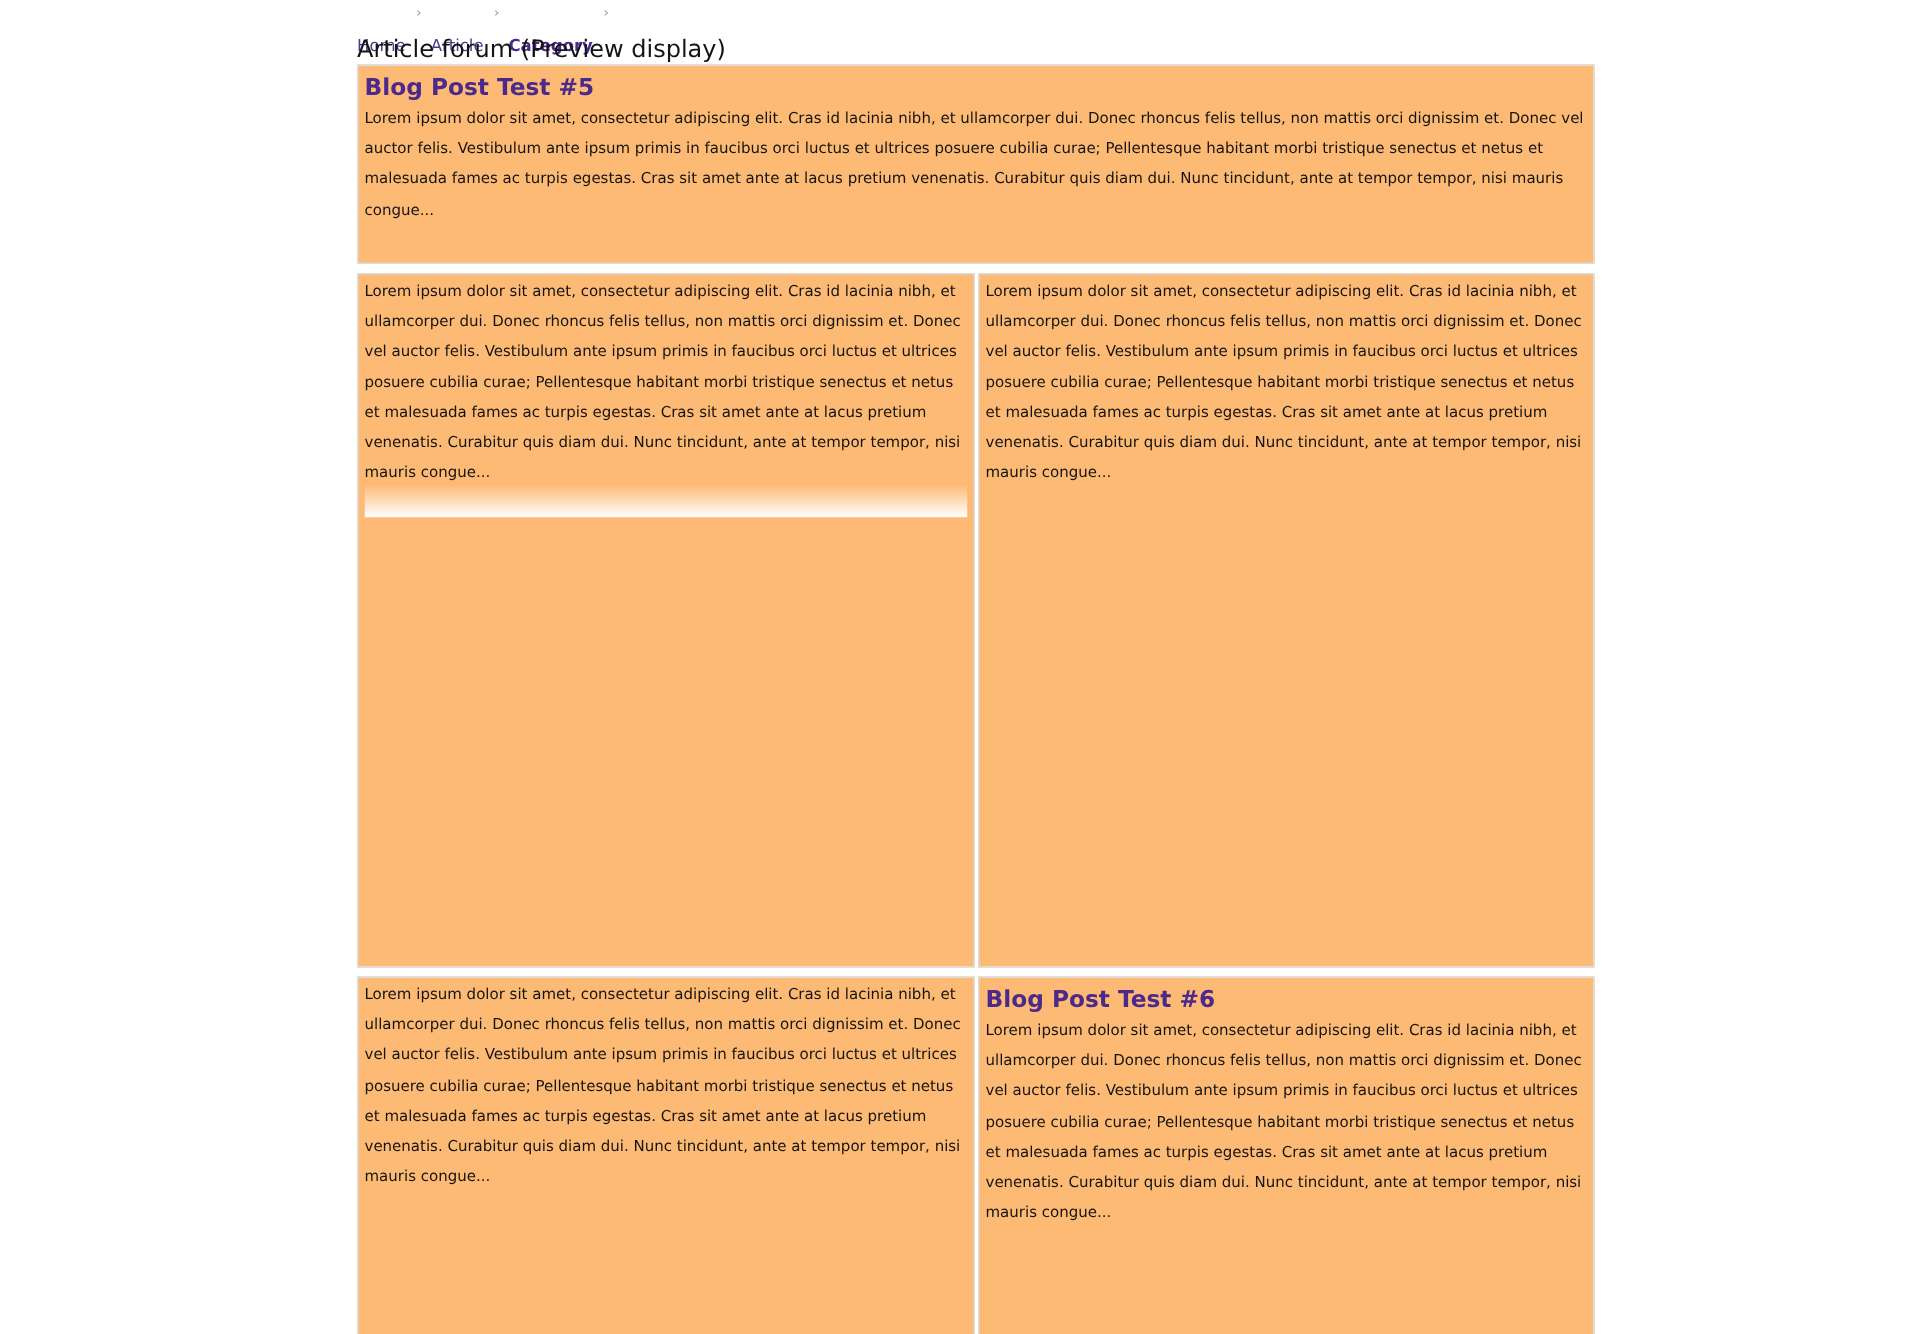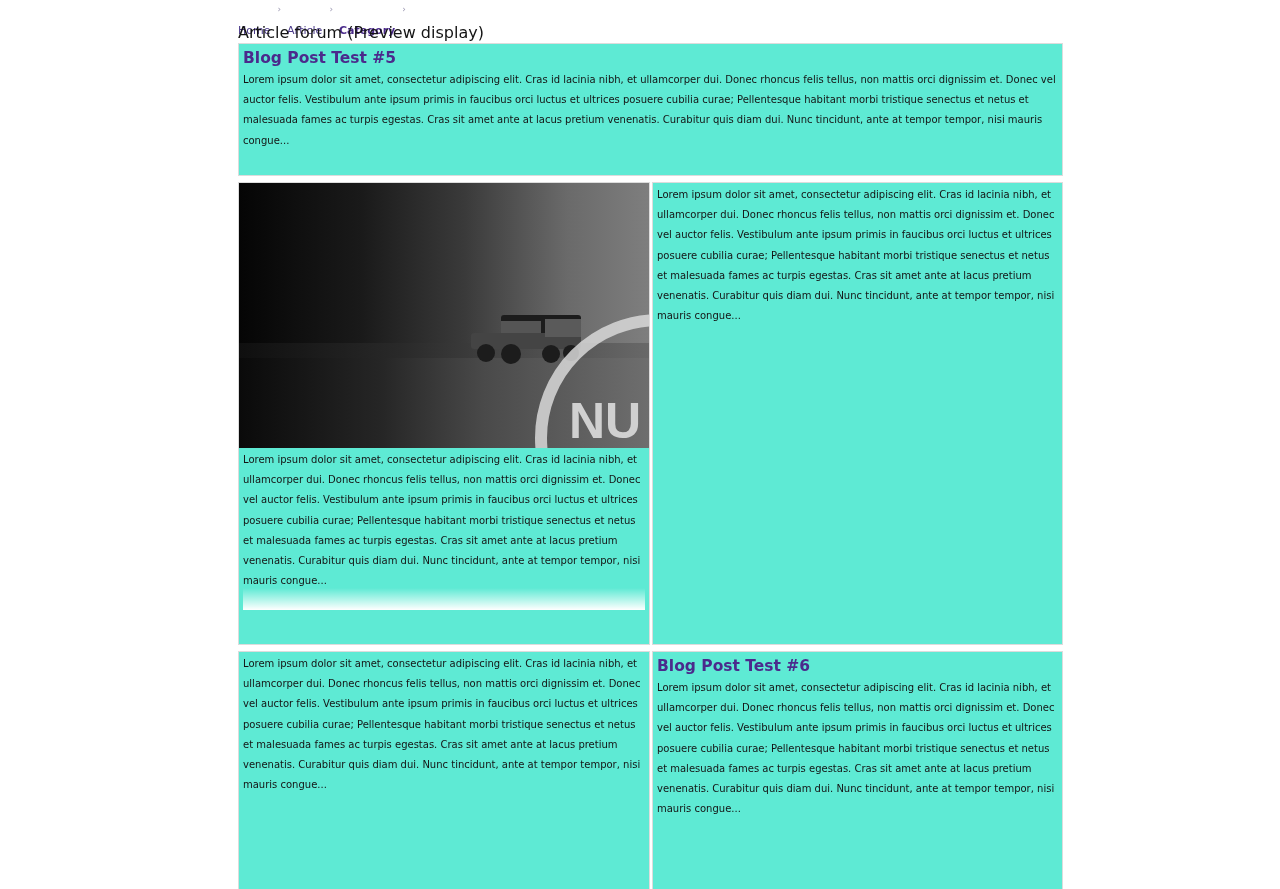--- a/index.html
+++ b/index.html
@@ -15,21 +15,21 @@
       font-size: 11px; color: #4a3a8a; margin-top: 1px;
     }
     .breadcrumb .crumb { color: #4a3a8a; text-decoration: none; cursor: pointer; margin-top: 42px; }
     .breadcrumb .crumb.current { font-weight: bold; color: #4a2a8a; }
     .breadcrumb .sep { color: #9a96b0; font-size: 9px; margin: 0 6px 0 7px; }
     .page-title {
       font-size: 16px; color: #141414; margin: 6px 0 0 0; height: 20px; line-height: 20px;
       font-weight: normal;
     }
     .card {
-      border: 1px solid #dcdcdc; background: #5eead4; position: absolute; overflow: hidden;
+      border: 1px solid #dcdcdc; background: #fdba74; position: absolute; overflow: hidden;
     }
     .card .body { padding: 2px 4px 0 4px; }
     .card-title {
       display: block; color: #4b2a8c; font-weight: bold; font-size: 15.5px;
       line-height: 20px; text-decoration: none; cursor: pointer; margin: 2px 0 2px 0;
     }
     .card-text {
       font-size: 10px; line-height: 20.2px; color: #141414; margin: 0;
     }
     .card-img {
@@ -67,38 +67,20 @@
 </div>
 
 <div class="card" style="left:238px; top:43px; width:825px; height:133px;">
   <div class="body">
     <a class="card-title">Blog Post Test #5</a>
     <p class="card-text">Lorem ipsum dolor sit amet, consectetur adipiscing elit. Cras id lacinia nibh, et ullamcorper dui. Donec rhoncus felis tellus, non mattis orci dignissim et. Donec vel auctor felis. Vestibulum ante ipsum primis in faucibus orci luctus et ultrices posuere cubilia curae; Pellentesque habitant morbi tristique senectus et netus et malesuada fames ac turpis egestas. Cras sit amet ante at lacus pretium venenatis. Curabitur quis diam dui. Nunc tincidunt, ante at tempor tempor, nisi mauris congue...</p>
   </div>
 </div>
 
 <div class="card" style="left:238px; top:182px; width:412px; height:463px;">
-  <div class="card-img" aria-label="Off-road pickup truck on a desert plain, grayscale">
-    <div class="horizon"></div>
-    <div class="ground"></div>
-    <svg width="412" height="265" style="position:absolute;left:0;top:0;">
-      <g fill="#1c1c1c">
-        <rect x="262" y="132" width="80" height="22" rx="3"></rect>
-        <rect x="262" y="138" width="40" height="18" fill="#555"></rect>
-        <rect x="232" y="150" width="110" height="16" rx="3" fill="#444"></rect>
-        <rect x="306" y="136" width="36" height="18" fill="#5a5a5a"></rect>
-        <circle cx="247" cy="170" r="9"></circle>
-        <circle cx="272" cy="171" r="10"></circle>
-        <circle cx="312" cy="171" r="9"></circle>
-        <circle cx="332" cy="170" r="8"></circle>
-      </g>
-      <circle cx="420" cy="255" r="118" fill="none" stroke="#d8d8d8" stroke-width="12" opacity="0.85"></circle>
-      <text x="330" y="255" fill="#d0d0d0" font-family="Liberation Sans, sans-serif" font-weight="bold" font-size="50">NU</text>
-    </svg>
-  </div>
   <div class="body">
     <div class="fade-clip" style="height:160px; overflow:hidden;">
       <p class="card-text">Lorem ipsum dolor sit amet, consectetur adipiscing elit. Cras id lacinia nibh, et ullamcorper dui. Donec rhoncus felis tellus, non mattis orci dignissim et. Donec vel auctor felis. Vestibulum ante ipsum primis in faucibus orci luctus et ultrices posuere cubilia curae; Pellentesque habitant morbi tristique senectus et netus et malesuada fames ac turpis egestas. Cras sit amet ante at lacus pretium venenatis. Curabitur quis diam dui. Nunc tincidunt, ante at tempor tempor, nisi mauris congue...</p>
     </div>
   </div>
 </div>
 
 <div class="card" style="left:652px; top:182px; width:411px; height:463px;">
   <div class="body">
     <p class="card-text">Lorem ipsum dolor sit amet, consectetur adipiscing elit. Cras id lacinia nibh, et ullamcorper dui. Donec rhoncus felis tellus, non mattis orci dignissim et. Donec vel auctor felis. Vestibulum ante ipsum primis in faucibus orci luctus et ultrices posuere cubilia curae; Pellentesque habitant morbi tristique senectus et netus et malesuada fames ac turpis egestas. Cras sit amet ante at lacus pretium venenatis. Curabitur quis diam dui. Nunc tincidunt, ante at tempor tempor, nisi mauris congue...</p>

